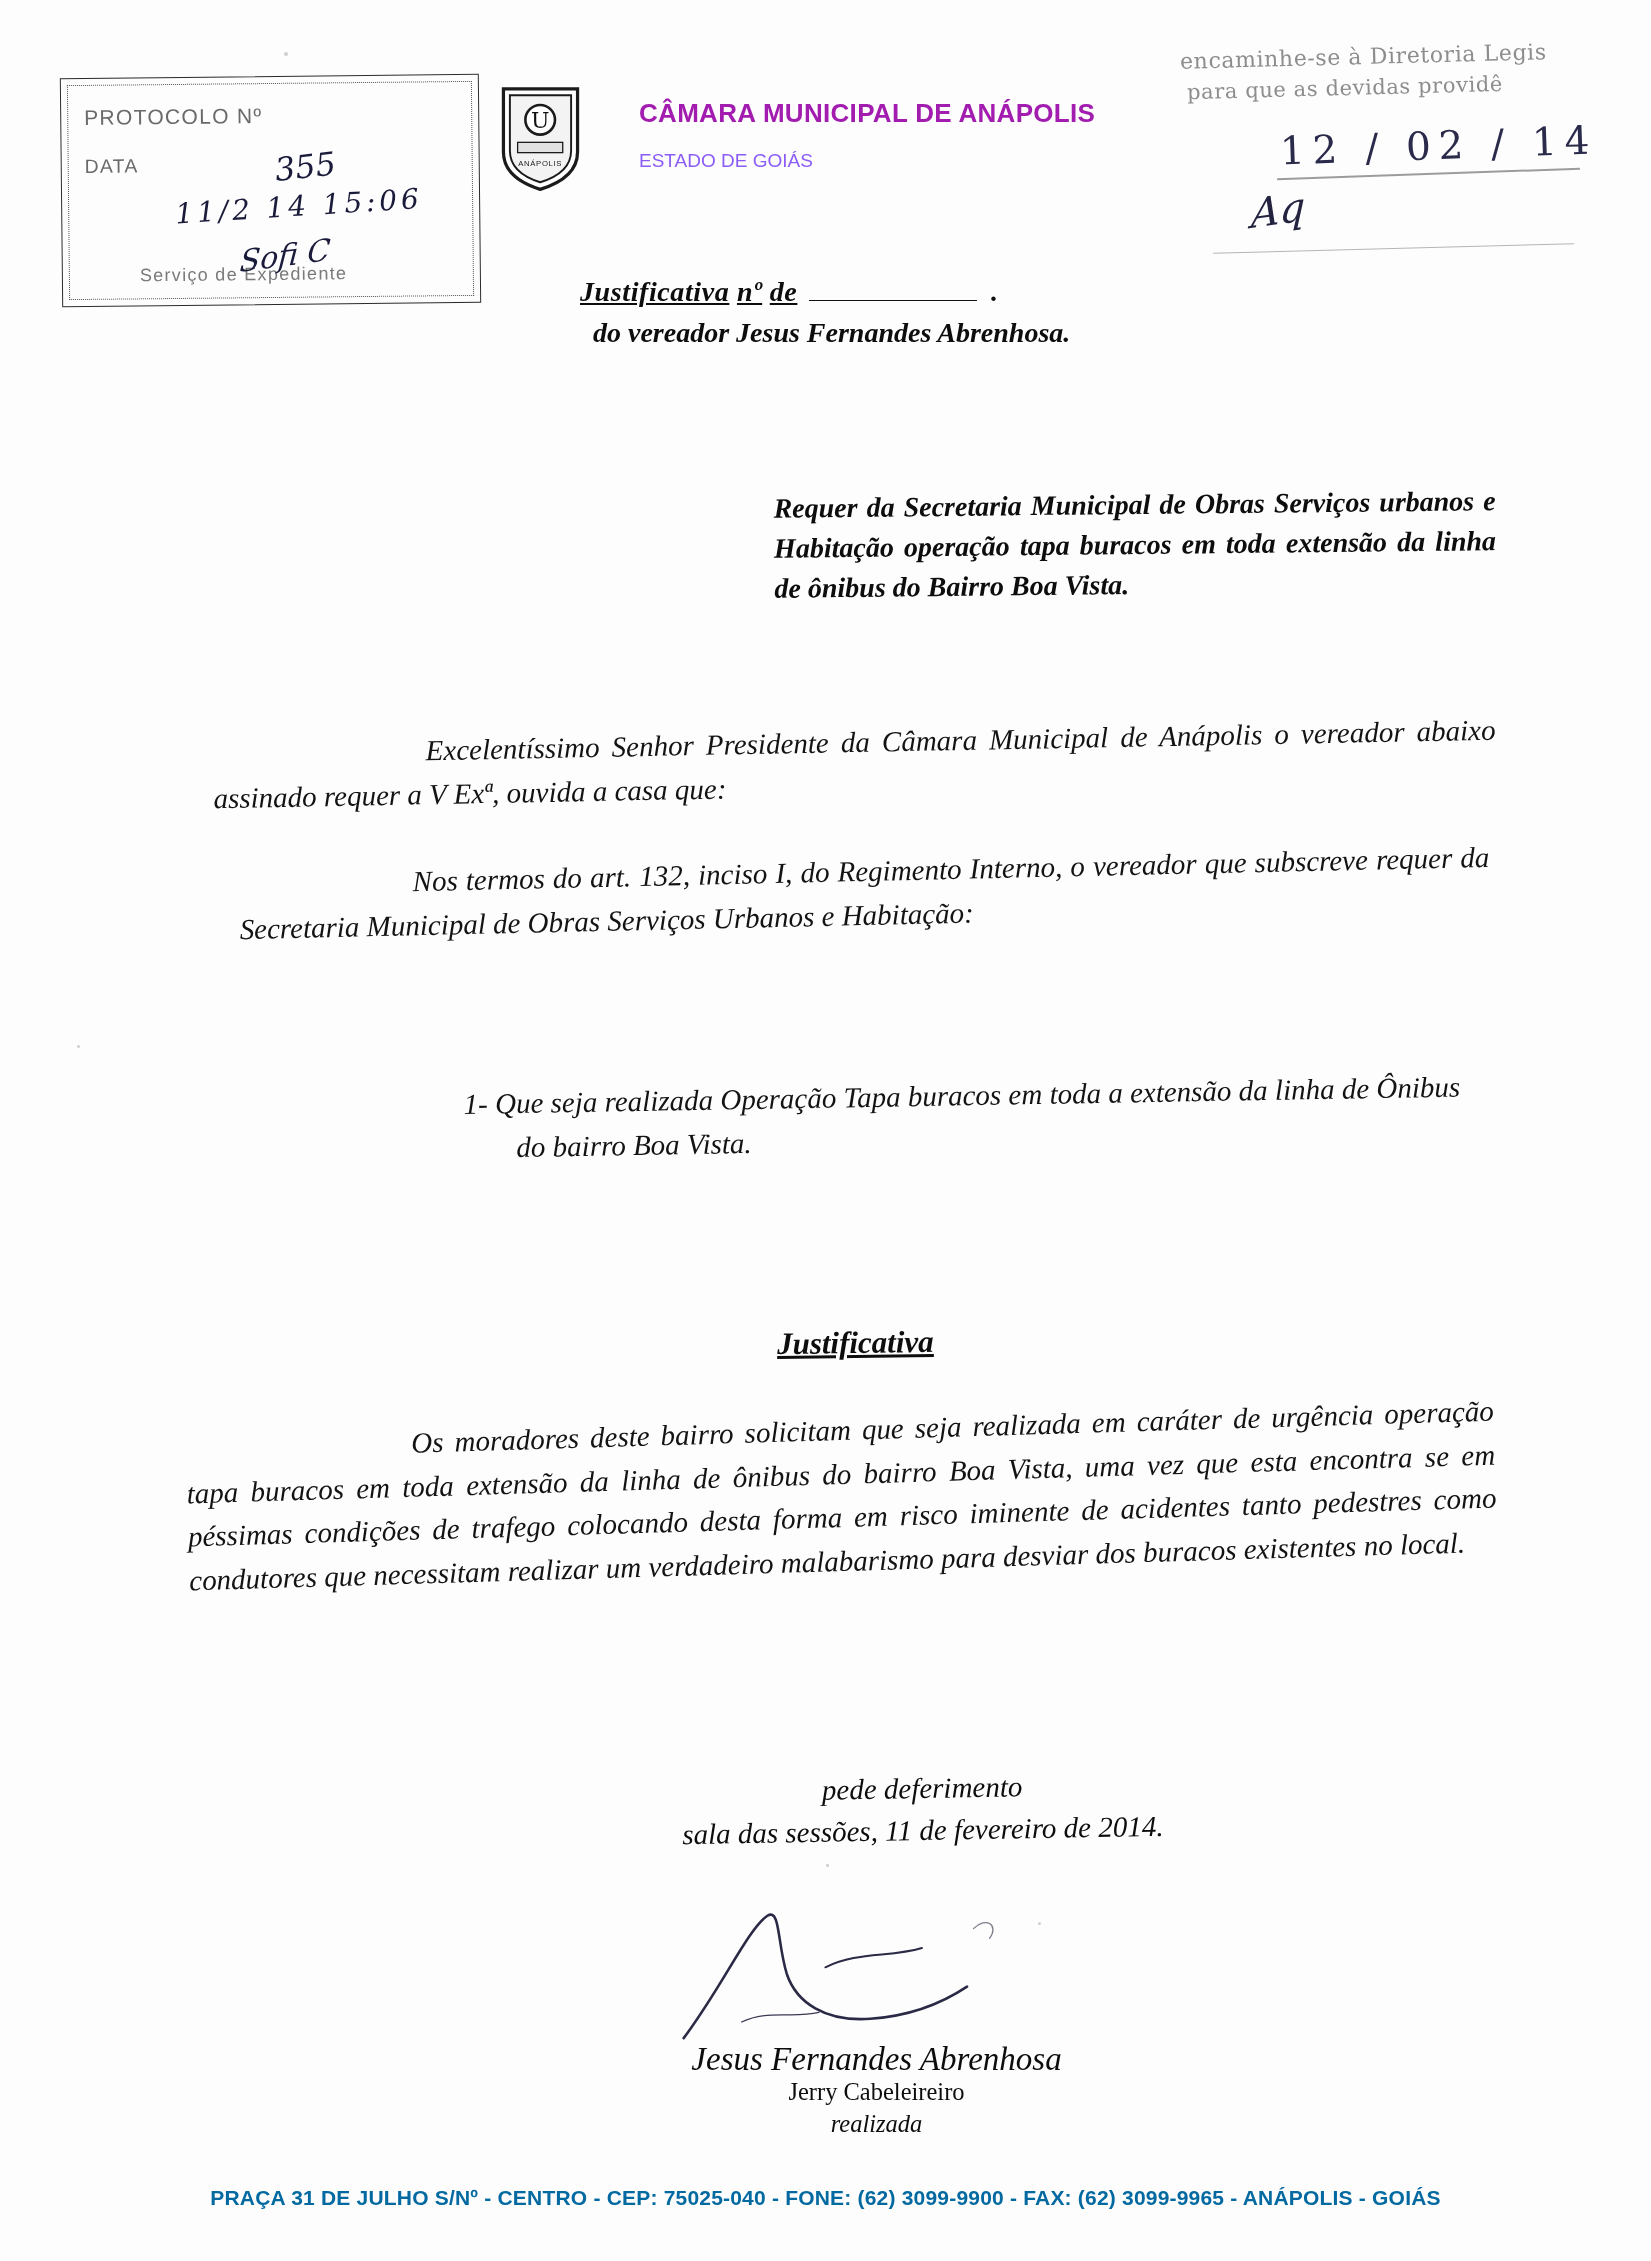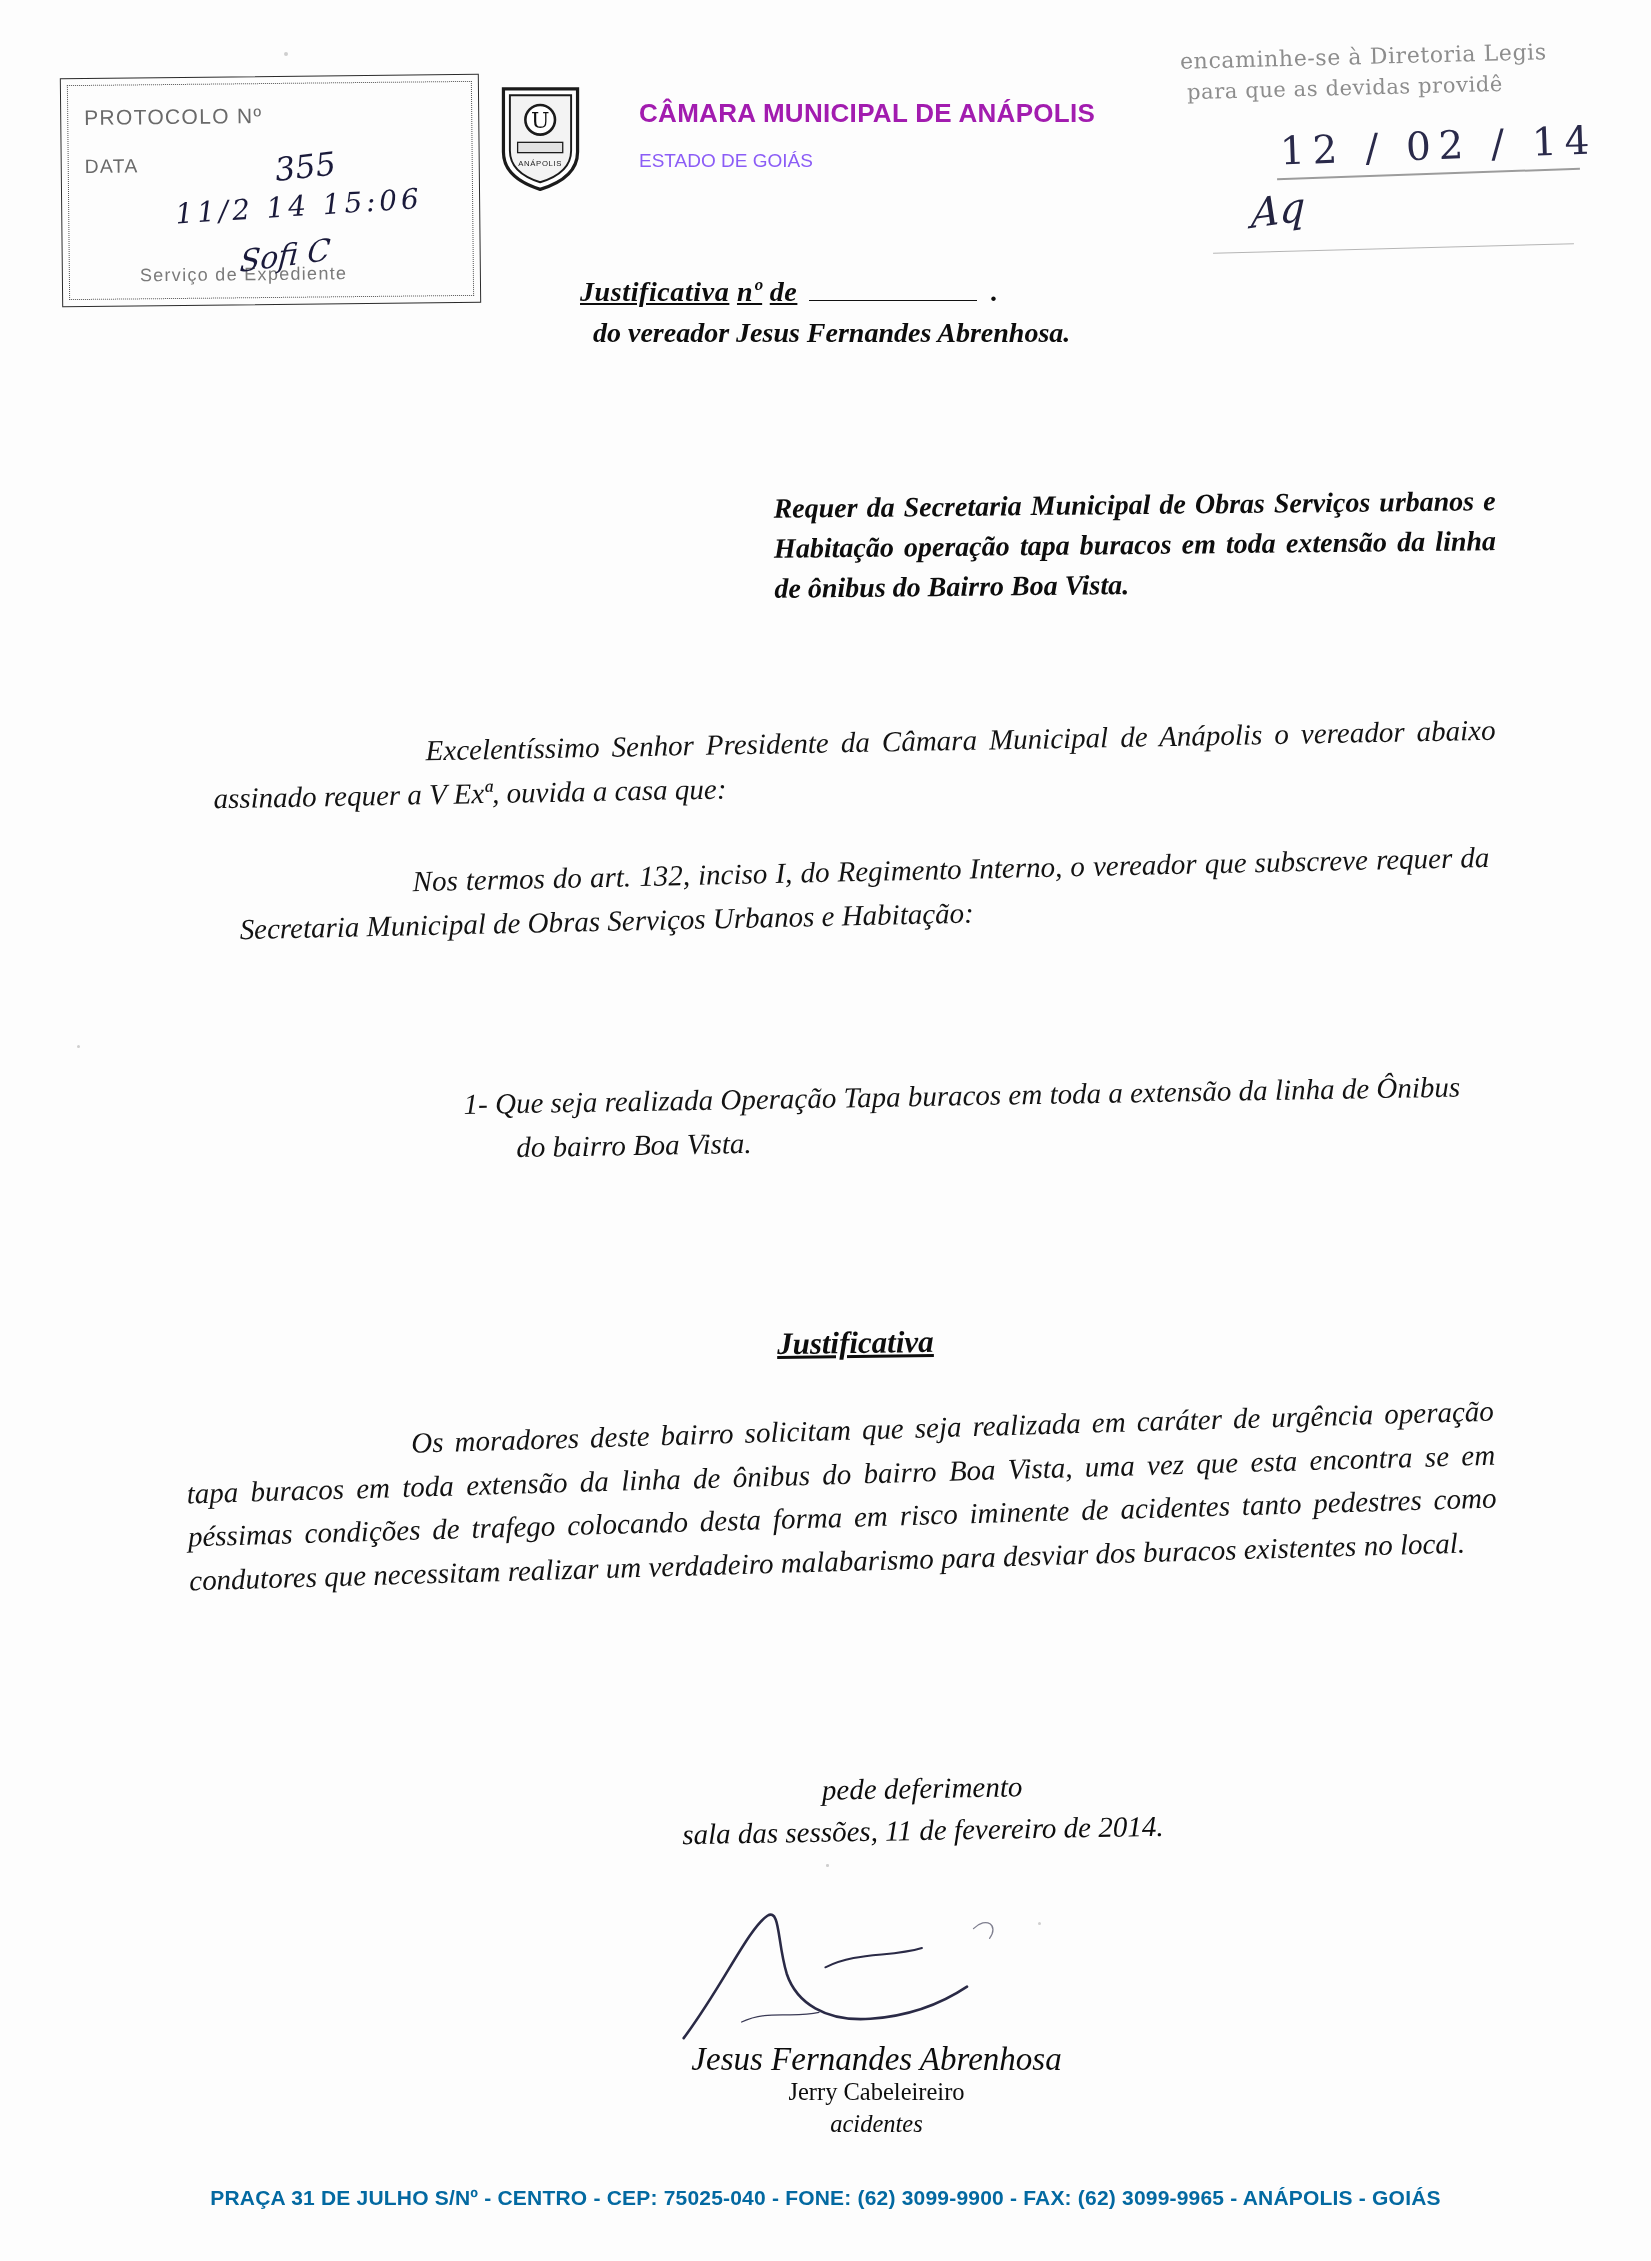--- a/index.html
+++ b/index.html
@@ -399,21 +399,21 @@
       <path d="M30 230 C90 150 130 60 160 40 C180 28 175 80 190 130
                C205 175 250 205 320 200 C390 195 440 170 470 150" fill="none" stroke="#2a2a46" stroke-width="4" stroke-linecap="round"></path>
       <path d="M250 120 C300 95 350 105 400 90" fill="none" stroke="#2a2a46" stroke-width="3" stroke-linecap="round"></path>
       <path d="M120 205 C160 185 200 200 240 190" fill="none" stroke="#3a3a55" stroke-width="2" stroke-linecap="round"></path>
       <path d="M480 60 C500 40 520 55 505 75" fill="none" stroke="#7e7e8e" stroke-width="2" stroke-linecap="round"></path>
     </svg>
   </div>
 
   <div class="sig-name">Jesus Fernandes Abrenhosa</div>
   <div class="sig-nick">Jerry Cabeleireiro</div>
-  <div class="sig-role">acidentes</div>
+  <div class="sig-role">realizada</div>
 
   <div class="footer">PRAÇA 31 DE JULHO S/Nº - CENTRO - CEP: 75025-040 - FONE: (62) 3099-9900 - FAX: (62) 3099-9965 - ANÁPOLIS - GOIÁS</div>
 
   <div class="speck" style="left:284px;top:52px;width:3.9px;height:3.9px;"></div>
   <div class="speck" style="left:77px;top:1045px;width:3.2px;height:3.2px;"></div>
   <div class="speck" style="left:1038px;top:1922px;width:3.2px;height:3.2px;"></div>
   <div class="speck" style="left:826px;top:1864px;width:2.6px;height:2.6px;"></div>
 </div>
 
 

